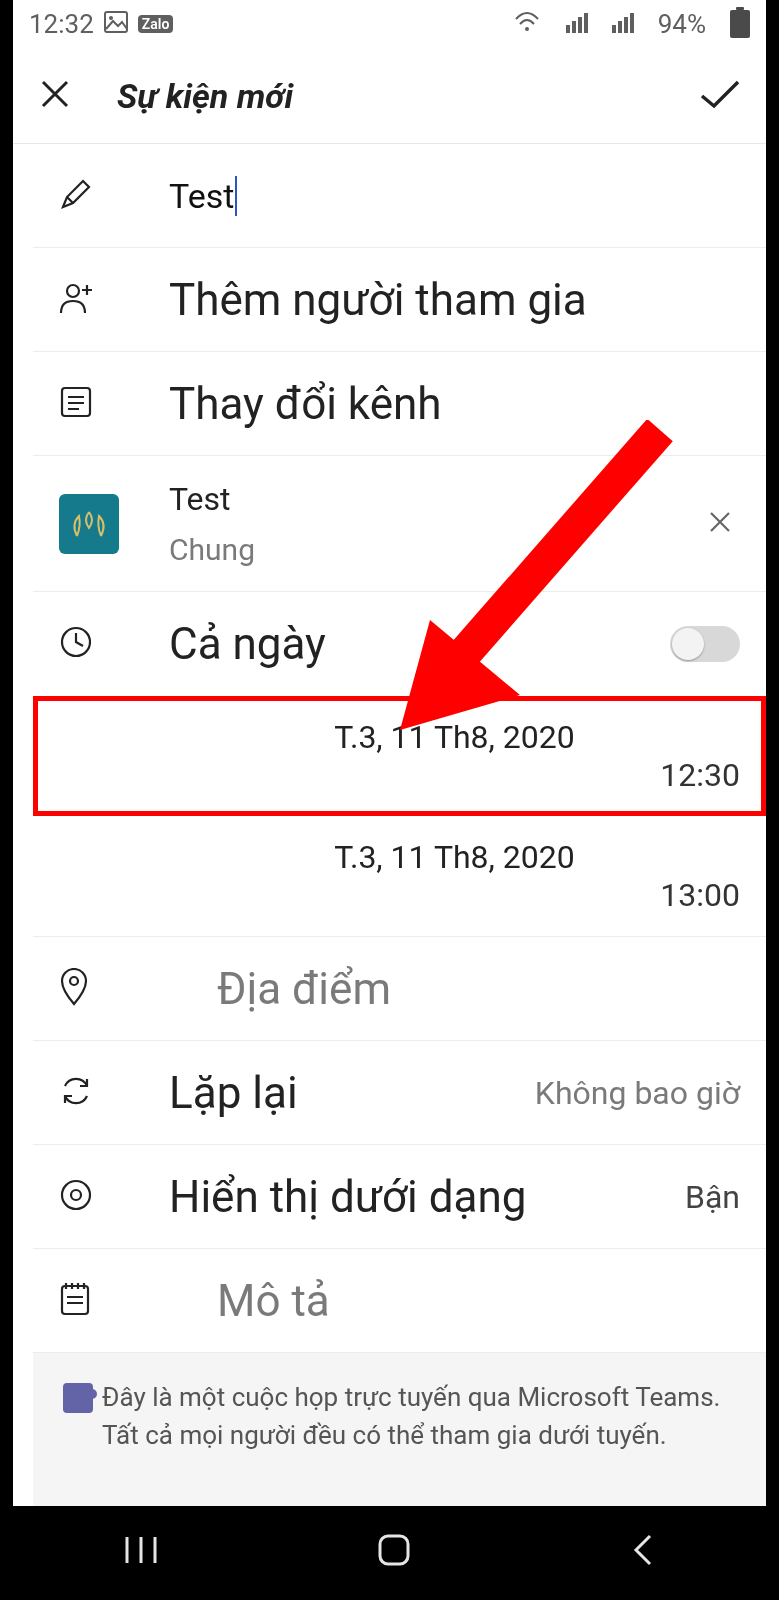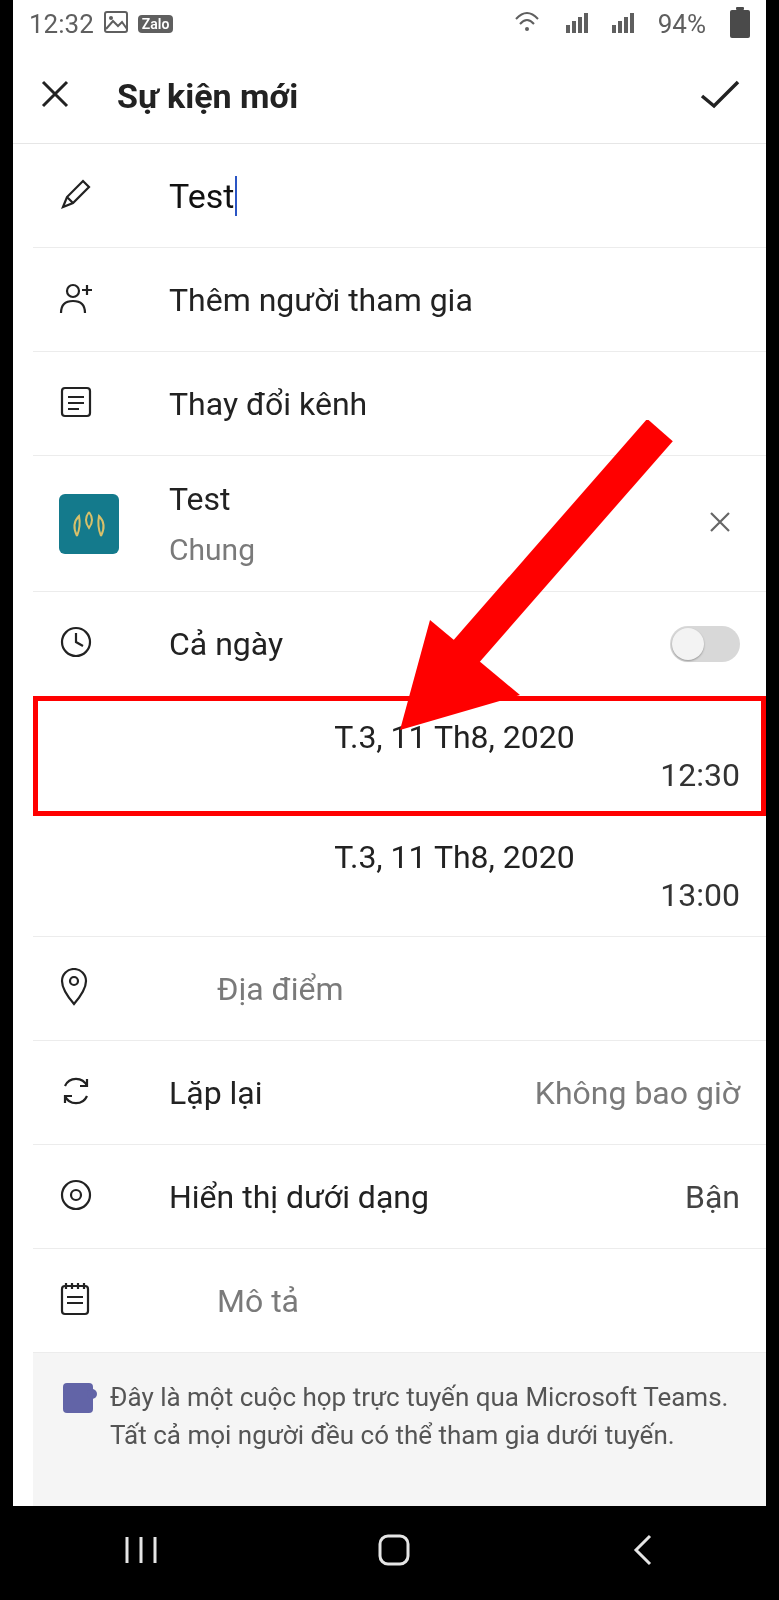--- a/index.html
+++ b/index.html
@@ -39,40 +39,40 @@
   .batt-ico { display:inline-block; width:20px; height:28px; background:#4a4a4a; border-radius:2px; position:relative;}
   .batt-ico::before{content:"";position:absolute;top:-3px;left:6px;width:8px;height:3px;background:#4a4a4a;border-radius:1px;}
   
   .header {
     height: 96px;
     display: flex;
     align-items: center;
     padding: 0 24px;
     border-bottom: 1px solid #e6e6e6;
   }
-  .header .title { font-size: 34px; font-weight: 700; color: #222; margin-left: 44px;}
+  .header .title { font-size: 34px; font-weight: 700; color: #222; margin-left: 44px; font-style: italic;}
   .header .spacer { flex:1; }
   
   .content { flex:1; overflow:hidden;padding-left:20px; }
   .row {
     display: flex;
     align-items: center;
     min-height: 104px;
     padding: 24px 26px 24px 26px;
     border-bottom: 1px solid #ececec;
   }
   .row .icon-slot {
     width: 110px;
     display: flex;
     align-items: center;
     justify-content: flex-start;
     flex-shrink: 0;
   }
   .row .body { flex:1; display:flex; align-items:center; }
-  .row .label { font-size: 32px; color: #222; }
+  .row .label { font-size: 44px; color: #222; }
   .row .placeholder { color: #7a7a7a; margin-left: 48px; }
   .row .trail { font-size: 32px; color: #444; margin-left:auto; }
   .row .trail.gray { color:#7a7a7a; }
   .cursor-bar {
     display:inline-block; width:2px; height:40px; background:#2a55c4; vertical-align:middle; margin-left:1px;
   }
   .team-avatar {
     width:60px;height:60px;border-radius:6px;
     background:#147a8c;
     display:flex;align-items:center;justify-content:center;
@@ -96,21 +96,21 @@
   }
   .date-row .time { margin-left:auto; color:#333; }
   .date-row.highlight {
     outline: 5px solid #ff0000;
     outline-offset: -5px;
   }
   .footer-note {
     background:#f5f5f5;
     padding: 26px 30px 60px 30px;
     display:flex;
-    gap:17px;
+    gap:9px;
     font-size:26px;
     color:#555;
     line-height:1.45;
   }
   .teams-glyph {
     width:30px;height:30px;flex-shrink:0;margin-top:4px;
     background:#6264a7;border-radius:4px;position:relative;
   }
   .teams-glyph::after{content:"";position:absolute;right:-4px;top:6px;width:10px;height:10px;border-radius:50%;background:#6264a7;}
   

